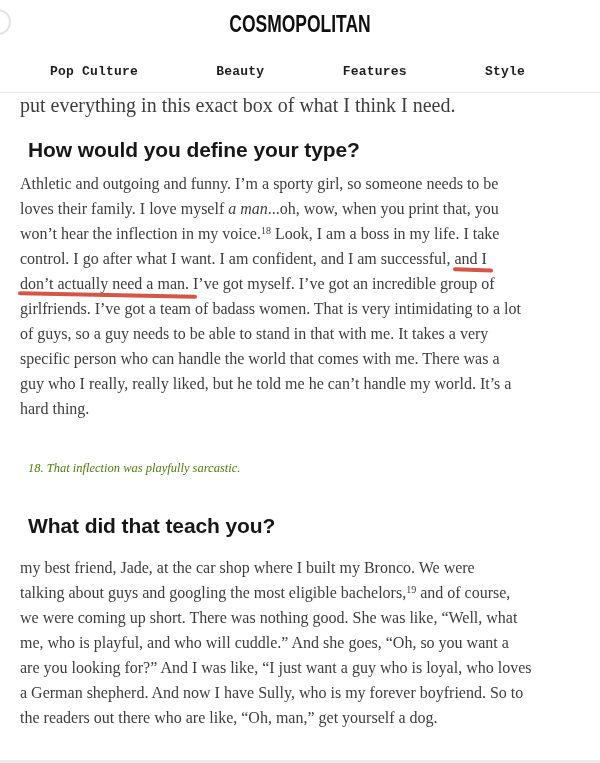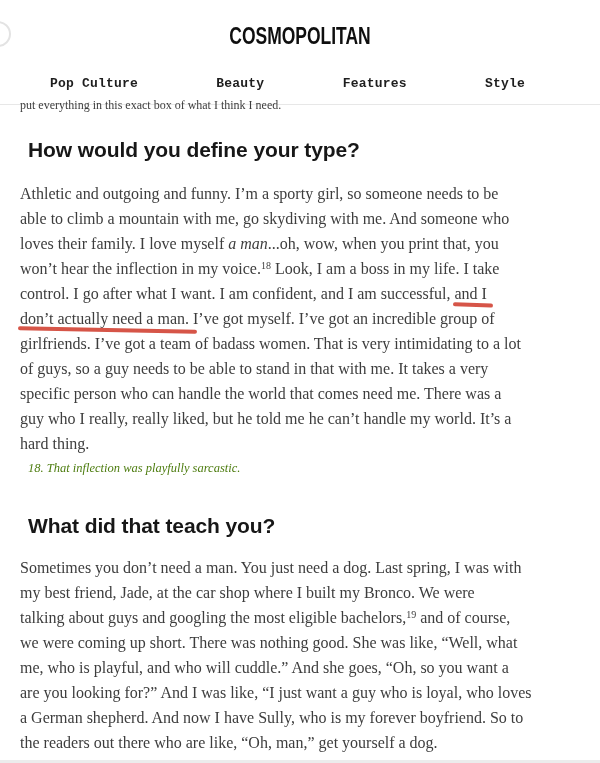--- a/index.html
+++ b/index.html
@@ -11,21 +11,21 @@
     height: 763px;
     overflow: hidden;
     background: #fff;
     font-family: "Liberation Serif", serif;
     color: #3d3d3d;
   }
 
   
   .site-header {
     position: absolute;
-    top: 16px; left: 0; right: 0;
+    top: 4px; left: 0; right: 0;
     height: 89px;
     background: #fff;
     border-bottom: 1px solid #e7e7e7;
   }
   .edge-circle {
     position: absolute;
     left: -15px; top: 5px;
     width: 26px; height: 26px;
     border: 2px solid #e3e3e3;
     border-radius: 50%;
@@ -56,37 +56,37 @@
     letter-spacing: 0.2px;
     color: #1e1e1e;
   }
   .nav .nav-item { text-decoration: none; color: inherit; cursor: pointer; font-family: Liberation Mono, monospace; }
 
   
   .intro {
     position: absolute;
     top: 93px; left: 20px;
     margin: 0;
-    font-size: 12px;
+    font-size: 20px;
     line-height: 25px;
     white-space: nowrap;
   }
   .sec { position: absolute; left: 20px; right: 8px; }
   .sec0 { top: 129px; }
   .sec1 { top: 505px; }
   .heading {
     margin: 8px;
     font-family: "Liberation Sans", sans-serif;
     font-size: 21px;
     font-weight: 700;
     line-height: 26px;
     letter-spacing: -0.1px;
     color: #171717;
   }
-  .sec0 .body { margin-top: 18px; }
+  .sec0 .body { margin-top: 8px; }
   .sec1 .body { margin-top: 16px; }
   .tline {
     height: 25px;
     line-height: 25px;
     font-size: 16px;
     white-space: nowrap;
   }
   .seg-i { font-style: italic; text-align: center; }
   .seg-sup {
     font-size: 10px;
@@ -144,39 +144,37 @@
     </nav>
   </header>
 
   <main>
     <p class="intro">put everything in this exact box of what I think I need.</p>
 
     <section class="sec sec0">
       <h2 class="heading">How would you define your type?</h2>
       <div class="body">
           <div class="tline"><span>Athletic and outgoing and funny. I’m a sporty girl, so someone needs to be</span></div>
-          <div class="tline"><span>able to climb a mountain with me, go skydiving with me. And someone who</span></div>
           <div class="tline"><span>loves their family. I love myself </span><span class="seg-i">a man</span><span>...oh, wow, when you print that, you</span></div>
           <div class="tline"><span>won’t hear the inflection in my voice.</span><span class="seg-sup">18</span><span> Look, I am a boss in my life. I take</span></div>
           <div class="tline"><span>control. I go after what I want. I am confident, and I am successful, </span><span class="seg-u1">and I</span></div>
           <div class="tline"><span class="seg-u2">don’t actually need a man.</span><span> I’ve got myself. I’ve got an incredible group of</span></div>
           <div class="tline"><span>girlfriends. I’ve got a team of badass women. That is very intimidating to a lot</span></div>
           <div class="tline"><span>of guys, so a guy needs to be able to stand in that with me. It takes a very</span></div>
-          <div class="tline"><span>specific person who can handle the world that comes need me. There was a</span></div>
+          <div class="tline"><span>specific person who can handle the world that comes with me. There was a</span></div>
           <div class="tline"><span>guy who I really, really liked, but he told me he can’t handle my world. It’s a</span></div>
           <div class="tline"><span>hard thing.</span></div>
         </div>
     </section>
 
     <p class="footnote">18. That inflection was playfully sarcastic.</p>
 
     <section class="sec sec1">
       <h2 class="heading">What did that teach you?</h2>
       <div class="body">
-          <div class="tline"><span>Sometimes you don’t need a man. You just need a dog. Last spring, I was with</span></div>
           <div class="tline"><span>my best friend, Jade, at the car shop where I built my Bronco. We were</span></div>
           <div class="tline"><span>talking about guys and googling the most eligible bachelors,</span><span class="seg-sup">19</span><span> and of course,</span></div>
           <div class="tline"><span>we were coming up short. There was nothing good. She was like, “Well, what</span></div>
           <div class="tline"><span>me, who is playful, and who will cuddle.” And she goes, “Oh, so you want a</span></div>
           <div class="tline"><span>are you looking for?” And I was like, “I just want a guy who is loyal, who loves</span></div>
           <div class="tline"><span>a German shepherd. And now I have Sully, who is my forever boyfriend. So to</span></div>
           <div class="tline"><span>the readers out there who are like, “Oh, man,” get yourself a dog.</span></div>
         </div>
     </section>
   </main>

